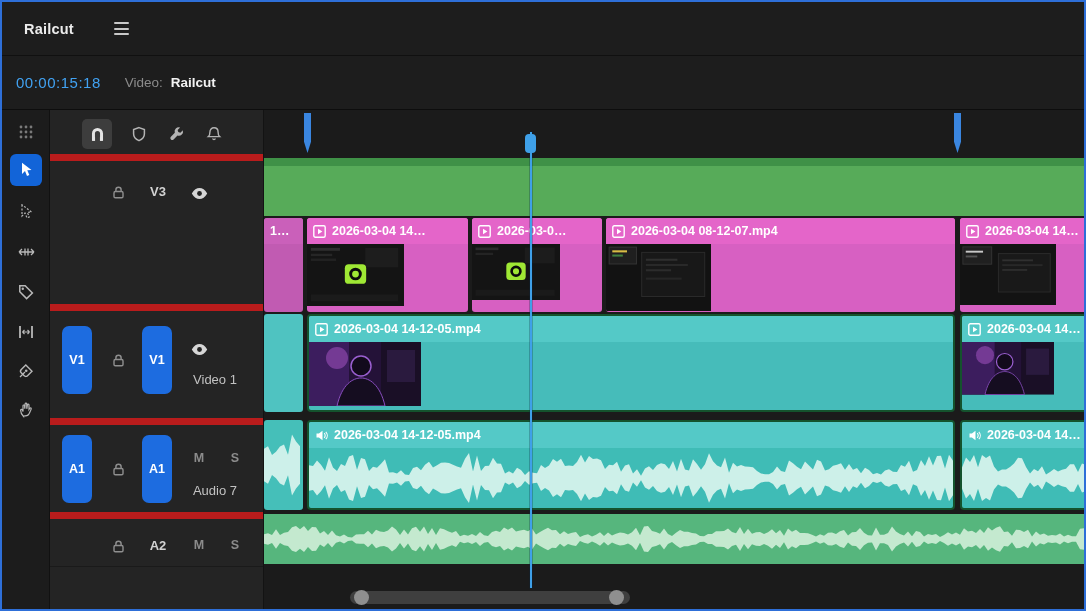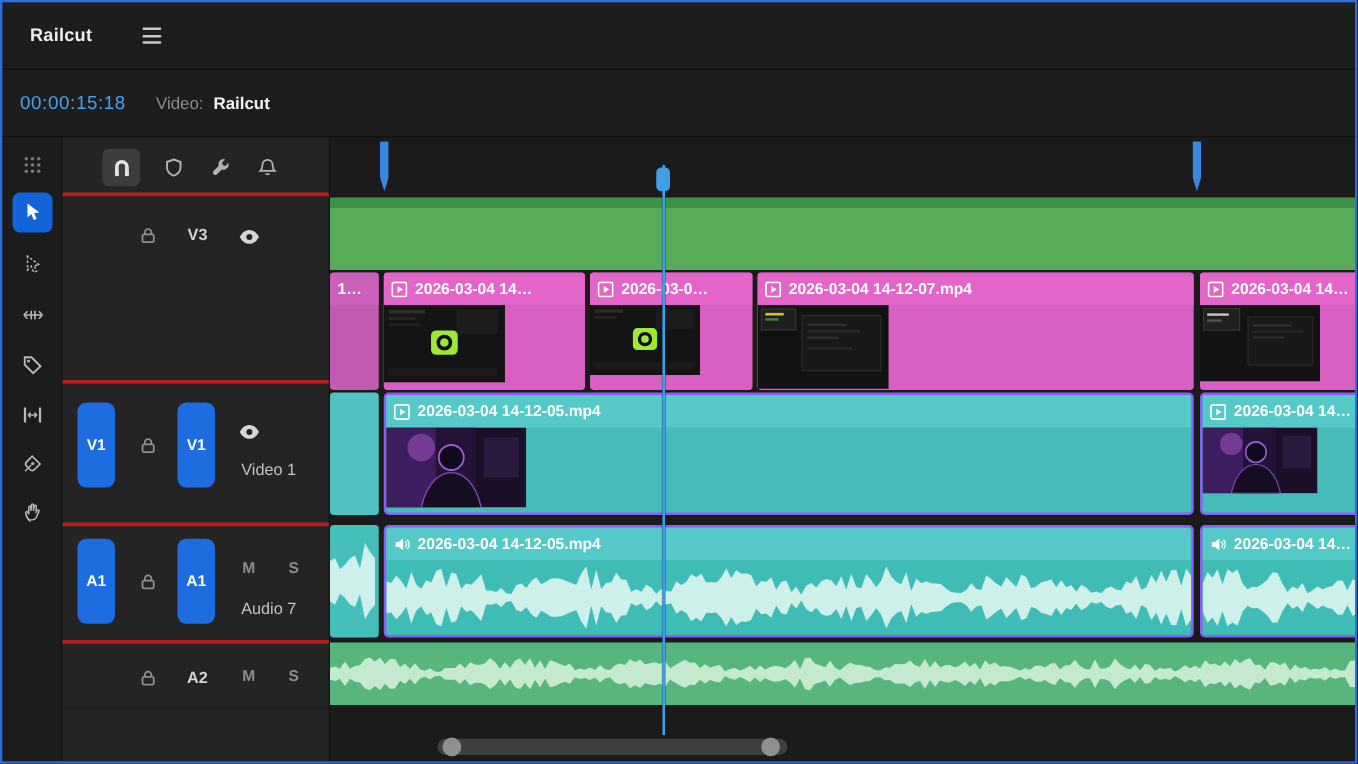--- a/index.html
+++ b/index.html
@@ -19,21 +19,21 @@
   
   .main{position:absolute;left:0;top:108px;right:0;bottom:0;background:#191919}
 
   
   .tools{position:absolute;left:0;top:0;bottom:0;width:48px;background:#1c1c1c;border-right:1px solid #111}
   .tool{position:absolute;left:8px;width:32px;height:32px;display:flex;align-items:center;justify-content:center;border-radius:6px;cursor:pointer}
   .tool.active{background:#1264d8}
 
   
   .headers{position:absolute;left:48px;top:0;bottom:0;width:214px;background:#242424;border-right:1px solid #131313}
-  .hrow{position:absolute;left:0;right:0;border-top:3px solid #b91c1c}
+  .hrow{position:absolute;left:0;right:0;border-top:7px solid #b91c1c}
   .hiconrow{top:0;height:44px;border-top:none}
   .hicon{position:absolute;top:9px;width:30px;height:30px;display:flex;align-items:center;justify-content:center;border-radius:5px;cursor:pointer}
   .hicon.active{background:#3d3d3d}
   .rv3{top:44px;height:63px}.rv2{top:107px;height:96px}.rv1{top:194px;height:105px}.ra1{top:308px;height:94px}.ra2{top:402px;height:55px;border-bottom:1px solid #1a1a1a}
   .lockbtn,.eyebtn{position:absolute;width:18px;height:16px;display:flex;align-items:center;justify-content:center;cursor:pointer}
   .tname{position:absolute;width:32px;text-align:center;color:#d2d2d2;font-size:13px;font-weight:600}
   .tsub{position:absolute;left:118px;width:94px;text-align:center;color:#c2c2c2;font-size:13px}
   .ms{position:absolute;width:18px;text-align:center;color:#8c8c8c;font-size:12.5px;font-weight:700;cursor:pointer}
   .tbtn{position:absolute;width:30px;height:68px;background:#1d6ce0;border-radius:7px;color:#fff;font-size:12.5px;font-weight:700;display:flex;align-items:center;justify-content:center;cursor:pointer}
 
@@ -44,21 +44,21 @@
   .rlabel{position:absolute;top:14px;transform:translateX(-50%);font-size:12px;color:#c9c9c9;white-space:nowrap}
   .rlabel.left{transform:none}
   .rgap{color:#9a9a9a;font-weight:700;letter-spacing:1.5px;font-size:11px}
   .ticks{position:absolute;left:0;right:0;top:33px;height:10px;background:repeating-linear-gradient(90deg,#84846b 0 1px,transparent 1px 22px);background-position-x:12px}
   .ticks-major{position:absolute;left:0;right:0;top:29px;height:14px;background:repeating-linear-gradient(90deg,#9a9a80 0 2px,transparent 2px 88px);background-position-x:33px}
   .marker{position:absolute;top:3px;width:7px;height:40px;background:#3a86e0;clip-path:polygon(0 0,100% 0,100% 72%,50% 100%,0 72%);z-index:6}
   .playhead-line{position:absolute;left:266px;top:22px;width:2px;height:456px;background:#3fa0e8;z-index:30;box-shadow:0 0 0 .5px rgba(10,40,70,.55)}
   .playhead-handle{position:absolute;left:261px;top:24px;width:11px;height:19px;background:#3fa0e8;border-radius:4px;z-index:31;cursor:grab}
 
   .clip{position:absolute;border-radius:3px;overflow:hidden;cursor:pointer}
-  .clip.selected{border:2px solid #8b5cf6;border-radius:4px}
+  .clip.selected{border:2px solid #14532d;border-radius:4px}
   .ctitle{height:26px;display:flex;align-items:center;gap:6px;padding:0 6px;font-size:12.5px;font-weight:700;color:#fff;white-space:nowrap;overflow:hidden}
   .cbody{position:absolute;left:0;right:0;top:26px;bottom:0}
   .thumb{position:absolute;left:0;top:0;bottom:0}
 
   .v3clip{top:48px;left:0;width:820px;height:58px;background:linear-gradient(180deg,#3f9147 0 8px,#57ab59 8px);border-radius:0}
   .v2clip .ctitle{background:#e465c9}
   .v2clip{background:#d760c2}
   .v2stub{background:#c15bb2}
   .v2stub .ctitle{background:#ca60ba}
   .v1clip .ctitle{background:#54c9c7}
@@ -297,21 +297,21 @@
               <rect x="4" y="52" width="90" height="7" fill="#1a1a1a"></rect>
             </svg>
         </div>
       </div>
       <div class="clip v2clip" style="left:342px;top:108px;width:349px;height:94px">
         <div class="ctitle">
           <svg width="13" height="13" viewBox="0 0 13 13">
               <rect x=".8" y=".8" width="11.4" height="11.4" rx="1.5" fill="none" stroke="#fff" stroke-width="1.4"></rect>
               <path d="M5 3.8 L9.4 6.5 5 9.2 Z" fill="#fff"></path>
             </svg>
-          <span>2026-03-04 14-12-07.mp4</span>
+          <span>2026-03-04 08-12-07.mp4</span>
         </div>
         <div class="cbody">
           <svg class="thumb" width="105" viewBox="0 0 100 64" preserveAspectRatio="none">
               <rect width="100" height="64" fill="#121212"></rect>
               <rect x="3" y="3" width="26" height="16" fill="#1f1f1f" stroke="#333"></rect>
               <rect x="6" y="6" width="14" height="2" fill="#d8bc44"></rect>
               <rect x="6" y="10" width="10" height="2" fill="#3f7f3f"></rect>
               <rect x="34" y="8" width="60" height="42" fill="#181818" stroke="#2a2a2a"></rect>
               <rect x="38" y="14" width="30" height="2" fill="#2f2f2f"></rect>
               <rect x="38" y="19" width="40" height="2" fill="#292929"></rect>

